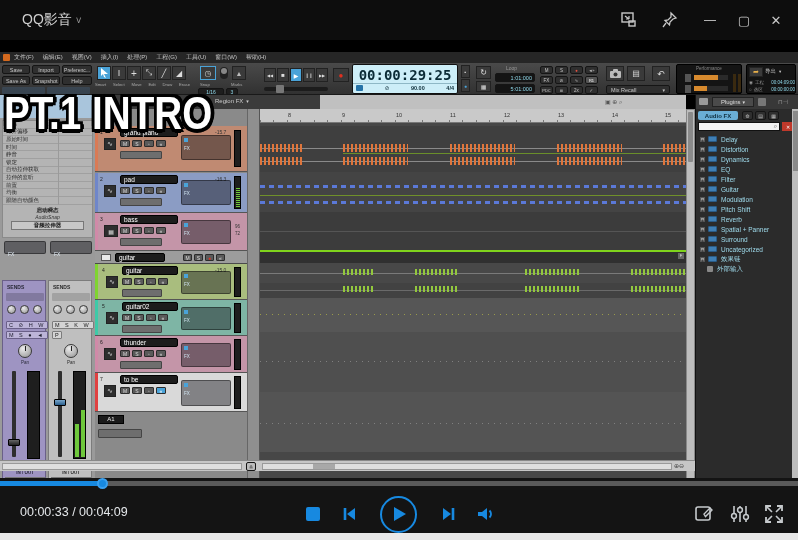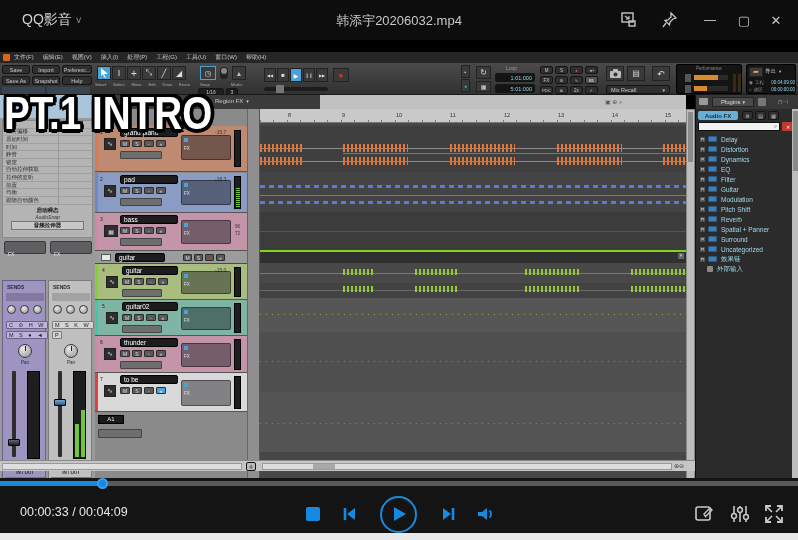--- a/index.html
+++ b/index.html
@@ -34,21 +34,20 @@
 </head>
 <body>
 
 <div id="stage">
 
   <div class="a flex" style="left:0;top:0;width:798px;height:40px;background:#0d0d0d">
     <div class="a flex" style="left:22px;top:11px;color:#cfcfcf;font-size:14px">
       <span>QQ影音</span>
       <span style="font-size:10px;margin-left:4px;color:#9a9a9a">˅</span>
     </div>
-    <div class="a tx" style="left:0;right:0;top:12px;text-align:center;color:#c8c8c8;font-size:13px">韩添宇20206032.mp4</div>
     <div class="a" style="left:620px;top:11px">
       <svg width="18" height="18" viewBox="0 0 18 18">
           <rect x="2" y="2" width="11" height="9" fill="none" stroke="#c8c8c8" stroke-width="1.4"></rect>
           <rect x="9" y="10" width="6" height="5" fill="none" stroke="#c8c8c8" stroke-width="1.4"></rect>
           <path d="M5 5l4 3M9 8v-3M9 8h-3" stroke="#c8c8c8" stroke-width="1.2" fill="none"></path>
         </svg>
     </div>
     <div class="a" style="left:660px;top:10px">
       <svg width="20" height="20" viewBox="0 0 20 20">
           <path d="M11 3l5 5-3 1-3 3-.5 3L5 10.5 8 10l3-3z" fill="none" stroke="#c8c8c8" stroke-width="1.3"></path>
@@ -154,20 +153,29 @@
       <div class="a tool" style="left:316px;top:5px;width:12px;height:14px;font-size:4px">
           <span>▶▶</span>
         </div>
       <div class="a tool" style="left:333px;top:5px;width:16px;height:14px;color:#e03020;font-size:8px">
           <span>●</span>
         </div>
       <div class="a" style="left:264px;top:24px;width:64px;height:4px;background:#1c1c1c;border-radius:2px">
           <div style="position:absolute;left:12px;top:-2px;width:8px;height:8px;background:#777;border-radius:1px"></div>
         </div>
 
+      <div class="a lcd" style="left:352px;top:1px;width:106px;height:30px;border:1px solid #111;border-radius:2px">
+        <div class="tx" style="font-family:'DejaVu Sans Mono',monospace;font-size:14px;font-weight:bold;text-align:center;margin-top:2px">00:00:29:25</div>
+        <div class="flex" style="height:9px;border-top:1px solid #8fb8c6;font-size:5.5px;padding:0 3px;justify-content:space-between">
+          <span style="width:7px;height:6px;background:#2573a8;border-radius:1px"></span>
+          <span>⊘</span>
+          <span style="font-weight:bold">90.00</span>
+          <span style="font-weight:bold">4/4</span>
+        </div>
+      </div>
       <div class="a tool" style="left:461px;top:2px;width:9px;height:13px;font-size:5px">▪</div>
       <div class="a tool" style="left:461px;top:16px;width:9px;height:13px;font-size:5px;color:#4aa3d8">●</div>
 
       <div class="a tool" style="left:476px;top:3px;width:15px;height:13px;font-size:8px">
           <span>↻</span>
         </div>
       <div class="a tool" style="left:476px;top:18px;width:15px;height:11px;font-size:6px">▦</div>
       <div class="a tx" style="left:506px;top:2px;font-size:5px;color:#999">Loop</div>
       <div class="a btn" style="left:495px;top:10px;width:40px;height:9px;background:#141414;font-size:5.5px;color:#8fd8ea;justify-content:flex-end;padding-right:2px">
           <span>1:01:000</span>

